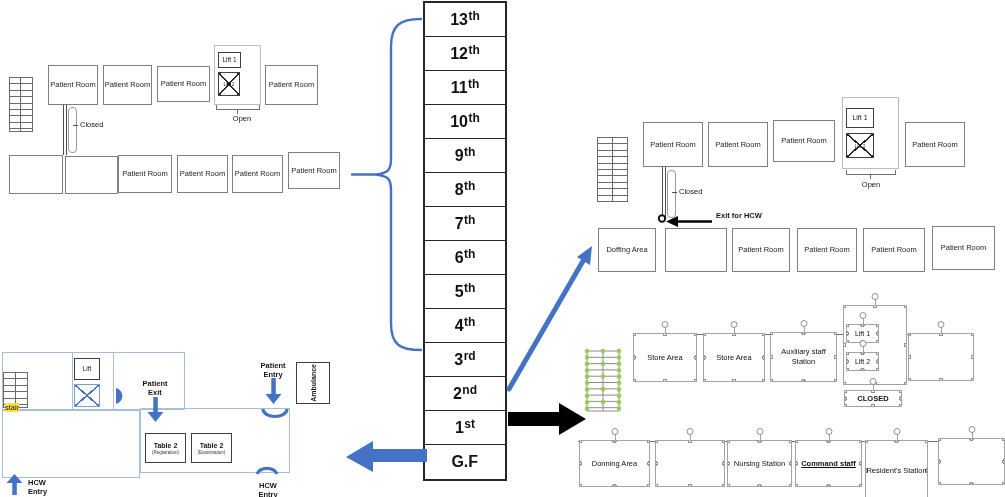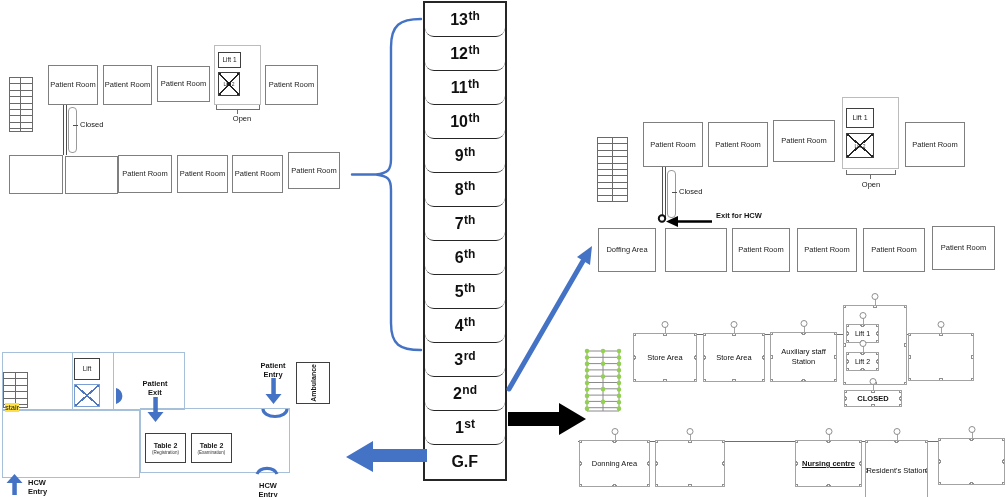--- a/index.html
+++ b/index.html
@@ -71,21 +71,21 @@
                flex-direction:column; align-items:center; justify-content:center; gap:1px; }
   .t2 { font-size:7px; font-weight:700; color:#151515; }
   .t2sub { font-size:4.5px; color:#333; }
   .amb { position:absolute; border:1.2px solid #3f3f3f; background:#fff; display:flex;
          align-items:center; justify-content:center; }
   .vert { writing-mode:vertical-rl; transform:rotate(180deg); font-size:7px; font-weight:600; color:#151515; }
 
   
   .tower { position:absolute; left:423px; top:1px; width:84px; border:2px solid #262626; background:#fff; }
   .tcell { height:34px; border-bottom:1.5px solid #262626; display:flex; align-items:center;
-           justify-content:center; font-size:16px; font-weight:600; color:#111;border-radius:9px; }
+           justify-content:center; font-size:16px; font-weight:600; color:#111; }
   .tcell:last-child { border-bottom:none; }
   .sup { font-size:12px; position:relative; top:-4px; font-weight:700; margin-left:.5px; }
 
   svg.overlay { position:absolute; left:0; top:0; pointer-events:none; }
   svg.stairsvg { position:absolute; }
 </style>
 </head>
 <body>
 
 <div class="canvas">
@@ -150,21 +150,22 @@
   <div class="sel" style="left:633px;top:333px;width:64px;height:49px">Store Area</div>
   <div class="sel" style="left:703px;top:333px;width:62px;height:49px">Store Area</div>
   <div class="sel" style="left:770px;top:332px;width:67px;height:50px">Auxiliary staff Station</div>
   <div class="sel" style="left:843px;top:305px;width:64px;height:80px"></div>
   <div class="sel" style="left:846px;top:324px;width:33px;height:19px;font-size:7px">Lift 1</div>
   <div class="sel" style="left:846px;top:352px;width:33px;height:19px;font-size:7px">Lift 2</div>
   <div class="sel bold" style="left:844px;top:390px;width:58px;height:17px">CLOSED</div>
   <div class="sel" style="left:908px;top:333px;width:66px;height:48px"></div>
   <div class="sel" style="left:579px;top:440px;width:71px;height:47px">Donning Area</div>
   <div class="sel" style="left:655px;top:440px;width:70px;height:47px"></div>
-  <div class="sel cmd" style="left:795px;top:440px;width:67px;height:47px">Nursing centre</div>
+  <div class="sel" style="left:727px;top:440px;width:65px;height:47px">Nursing Station</div>
+  <div class="sel cmd" style="left:795px;top:440px;width:67px;height:47px">Command staff</div>
   <div class="sel" style="left:865px;top:440px;width:63px;height:61px">Resident's Station</div>
   <div class="sel" style="left:938px;top:438px;width:67px;height:47px"></div>
 
   <div class="gwall" style="left:2px;top:352px;width:183px;height:58px"></div>
   <div class="gwall" style="left:2px;top:410px;width:138px;height:68px"></div>
   <div class="gwall" style="left:140px;top:408px;width:150px;height:65px"></div>
   <div class="gv" style="left:72px;top:352px;height:58px"></div>
   <div class="gv" style="left:113px;top:352px;height:58px"></div>
   <div class="stair" style="left:3px;top:372px;width:25px;height:36px"></div>
   <div class="lbl" style="left:5px;top:403px;background:#fde047">stair</div>

